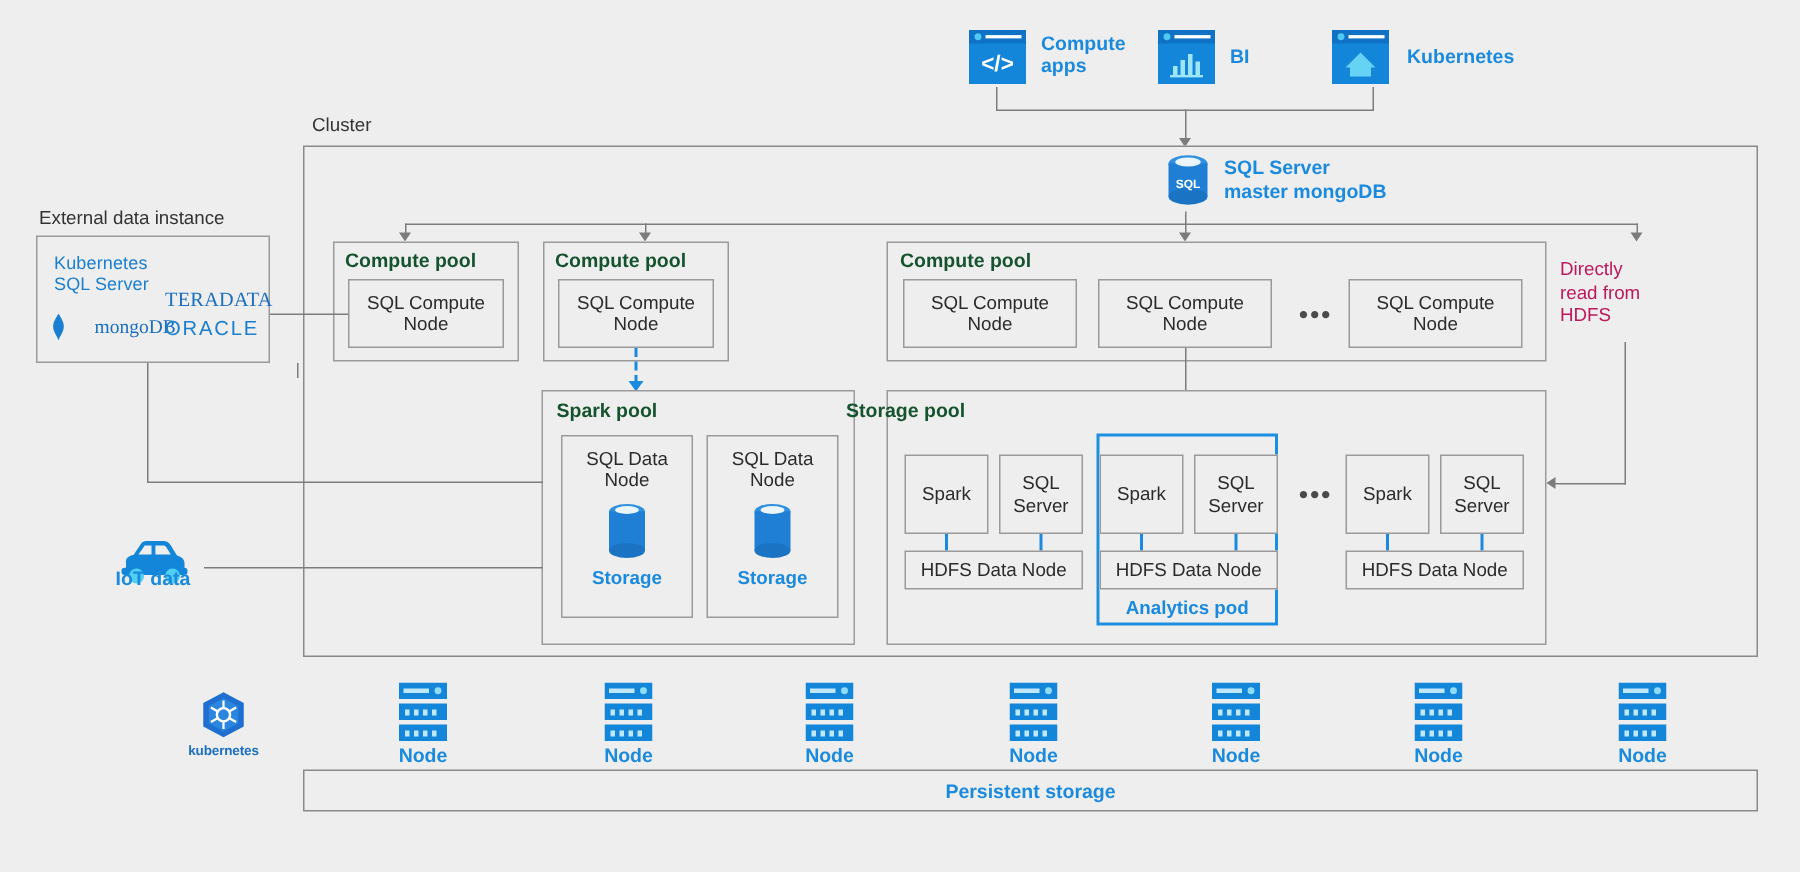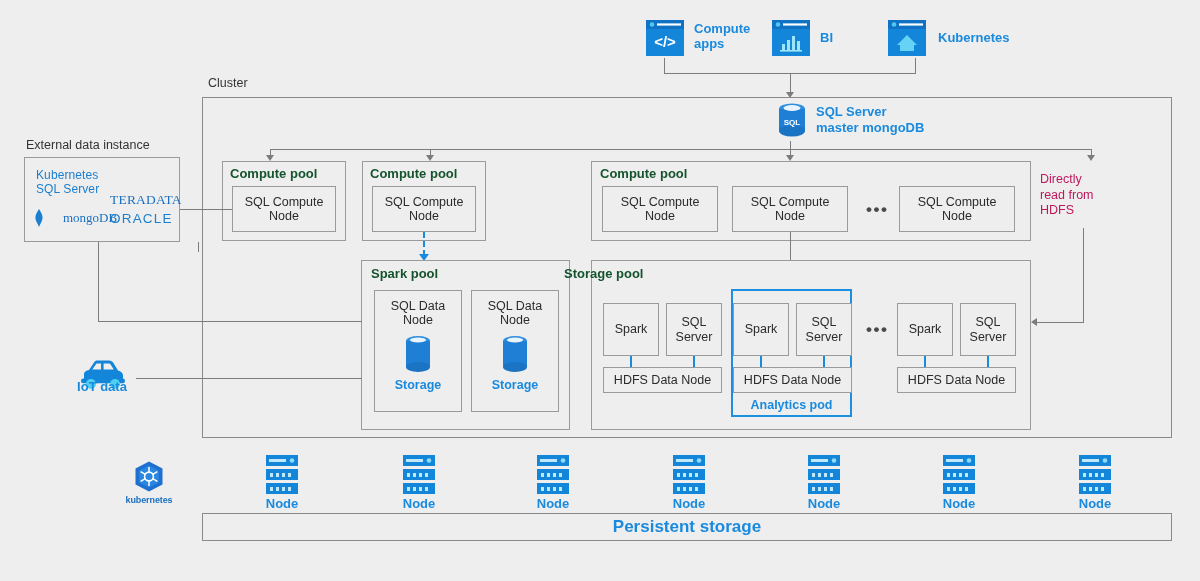--- a/index.html
+++ b/index.html
@@ -55,21 +55,21 @@
   
   .mslogo{font-size:12px;color:#1a7fd0;line-height:1.18;letter-spacing:.1px;}
   .teradata{font-size:13.5px;color:#1a6fc0;letter-spacing:.2px;font-family:"Liberation Serif",serif;}
   .mongo{font-size:13px;color:#1a6fc0;font-family:"Liberation Serif",serif;}
   .oracle{font-size:13.5px;color:#1a7fd0;letter-spacing:1.2px;font-family:"Liberation Sans",sans-serif;}
 
   .cap{font-size:12.5px;color:#333;}
   .k8slabel{font-size:9px;font-weight:bold;color:#1a6fc0;text-align:center;letter-spacing:-.1px;}
   .nodelabel{font-size:13px;font-weight:bold;color:#1a8ade;text-align:center;}
   .hdfsnote{font-size:12.5px;color:#be185d;text-align:left;line-height:1.25;}
-  .persist{font-size:17px;font-weight:bold;color:#1a8ade;text-align:center;}
+  .persist{font-size:13px;font-weight:bold;color:#1a8ade;text-align:center;}
   .kpod{font-size:12.5px;font-weight:bold;color:#1a8ade;text-align:center;}
 </style>
 </head>
 <body>
 
 <div class="stage">
 
   <div class="abs" style="left:646px;top:20px;">
     <svg class="appicon" viewBox="0 0 38 36">
       <rect x="0" y="0" width="38" height="36" fill="#1386da"></rect>

